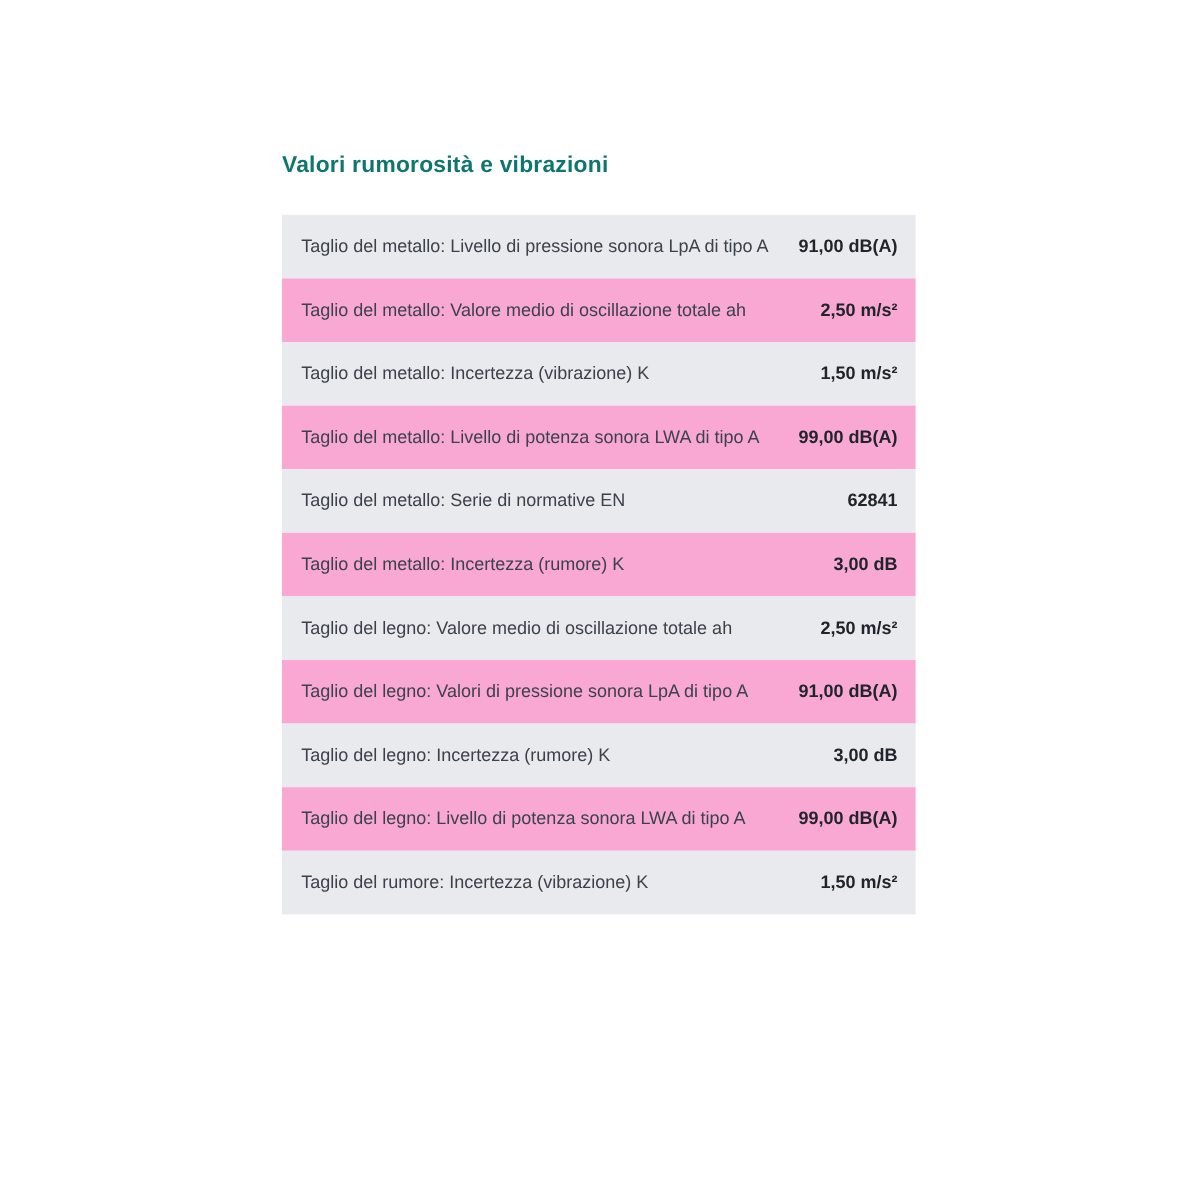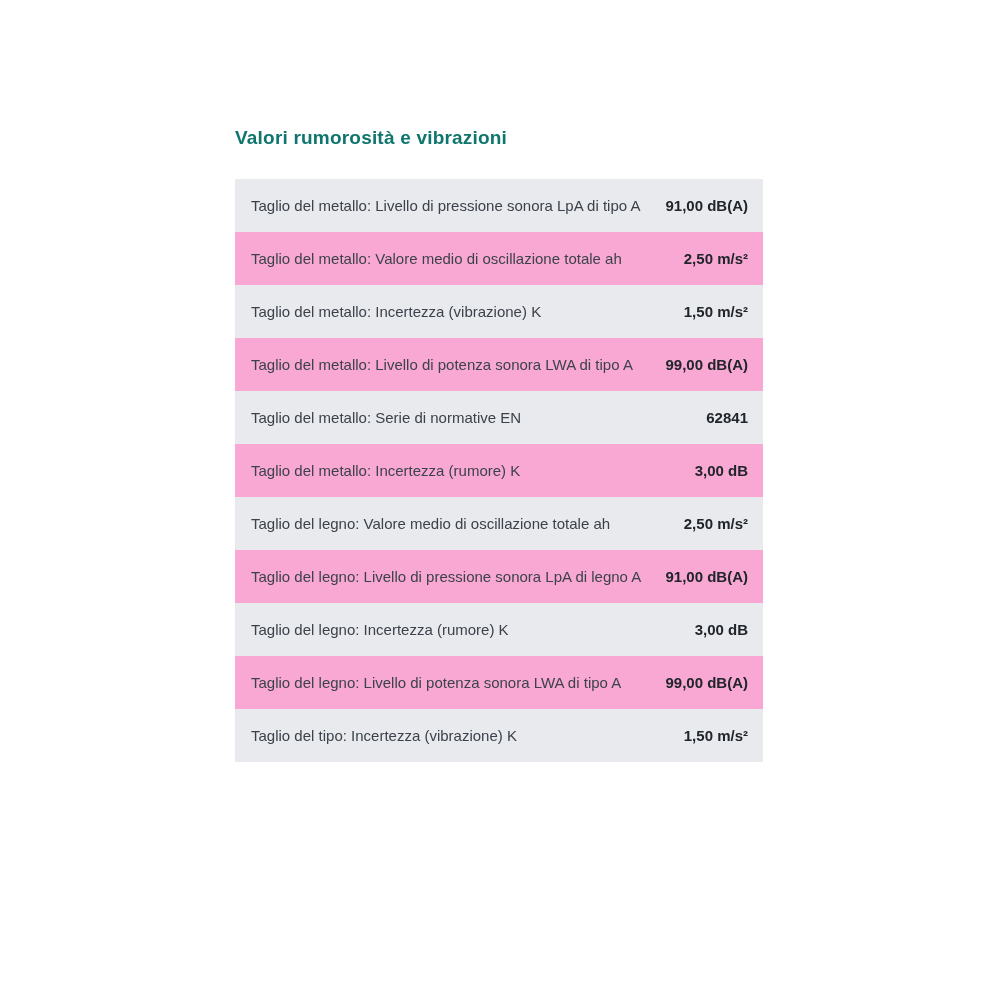--- a/index.html
+++ b/index.html
@@ -85,29 +85,29 @@
     </div>
     <div class="spec-row">
       <div class="spec-label">Taglio del metallo: Incertezza (rumore) K</div>
       <div class="spec-value">3,00 dB</div>
     </div>
     <div class="spec-row">
       <div class="spec-label">Taglio del legno: Valore medio di oscillazione totale ah</div>
       <div class="spec-value">2,50 m/s²</div>
     </div>
     <div class="spec-row">
-      <div class="spec-label">Taglio del legno: Livello di pressione sonora LpA di legno A</div>
+      <div class="spec-label">Taglio del legno: Valori di pressione sonora LpA di tipo A</div>
       <div class="spec-value">91,00 dB(A)</div>
     </div>
     <div class="spec-row">
       <div class="spec-label">Taglio del legno: Incertezza (rumore) K</div>
       <div class="spec-value">3,00 dB</div>
     </div>
     <div class="spec-row">
       <div class="spec-label">Taglio del legno: Livello di potenza sonora LWA di tipo A</div>
       <div class="spec-value">99,00 dB(A)</div>
     </div>
     <div class="spec-row">
-      <div class="spec-label">Taglio del tipo: Incertezza (vibrazione) K</div>
+      <div class="spec-label">Taglio del rumore: Incertezza (vibrazione) K</div>
       <div class="spec-value">1,50 m/s²</div>
     </div>
   </div>
 </div>
 
 </body></html>

